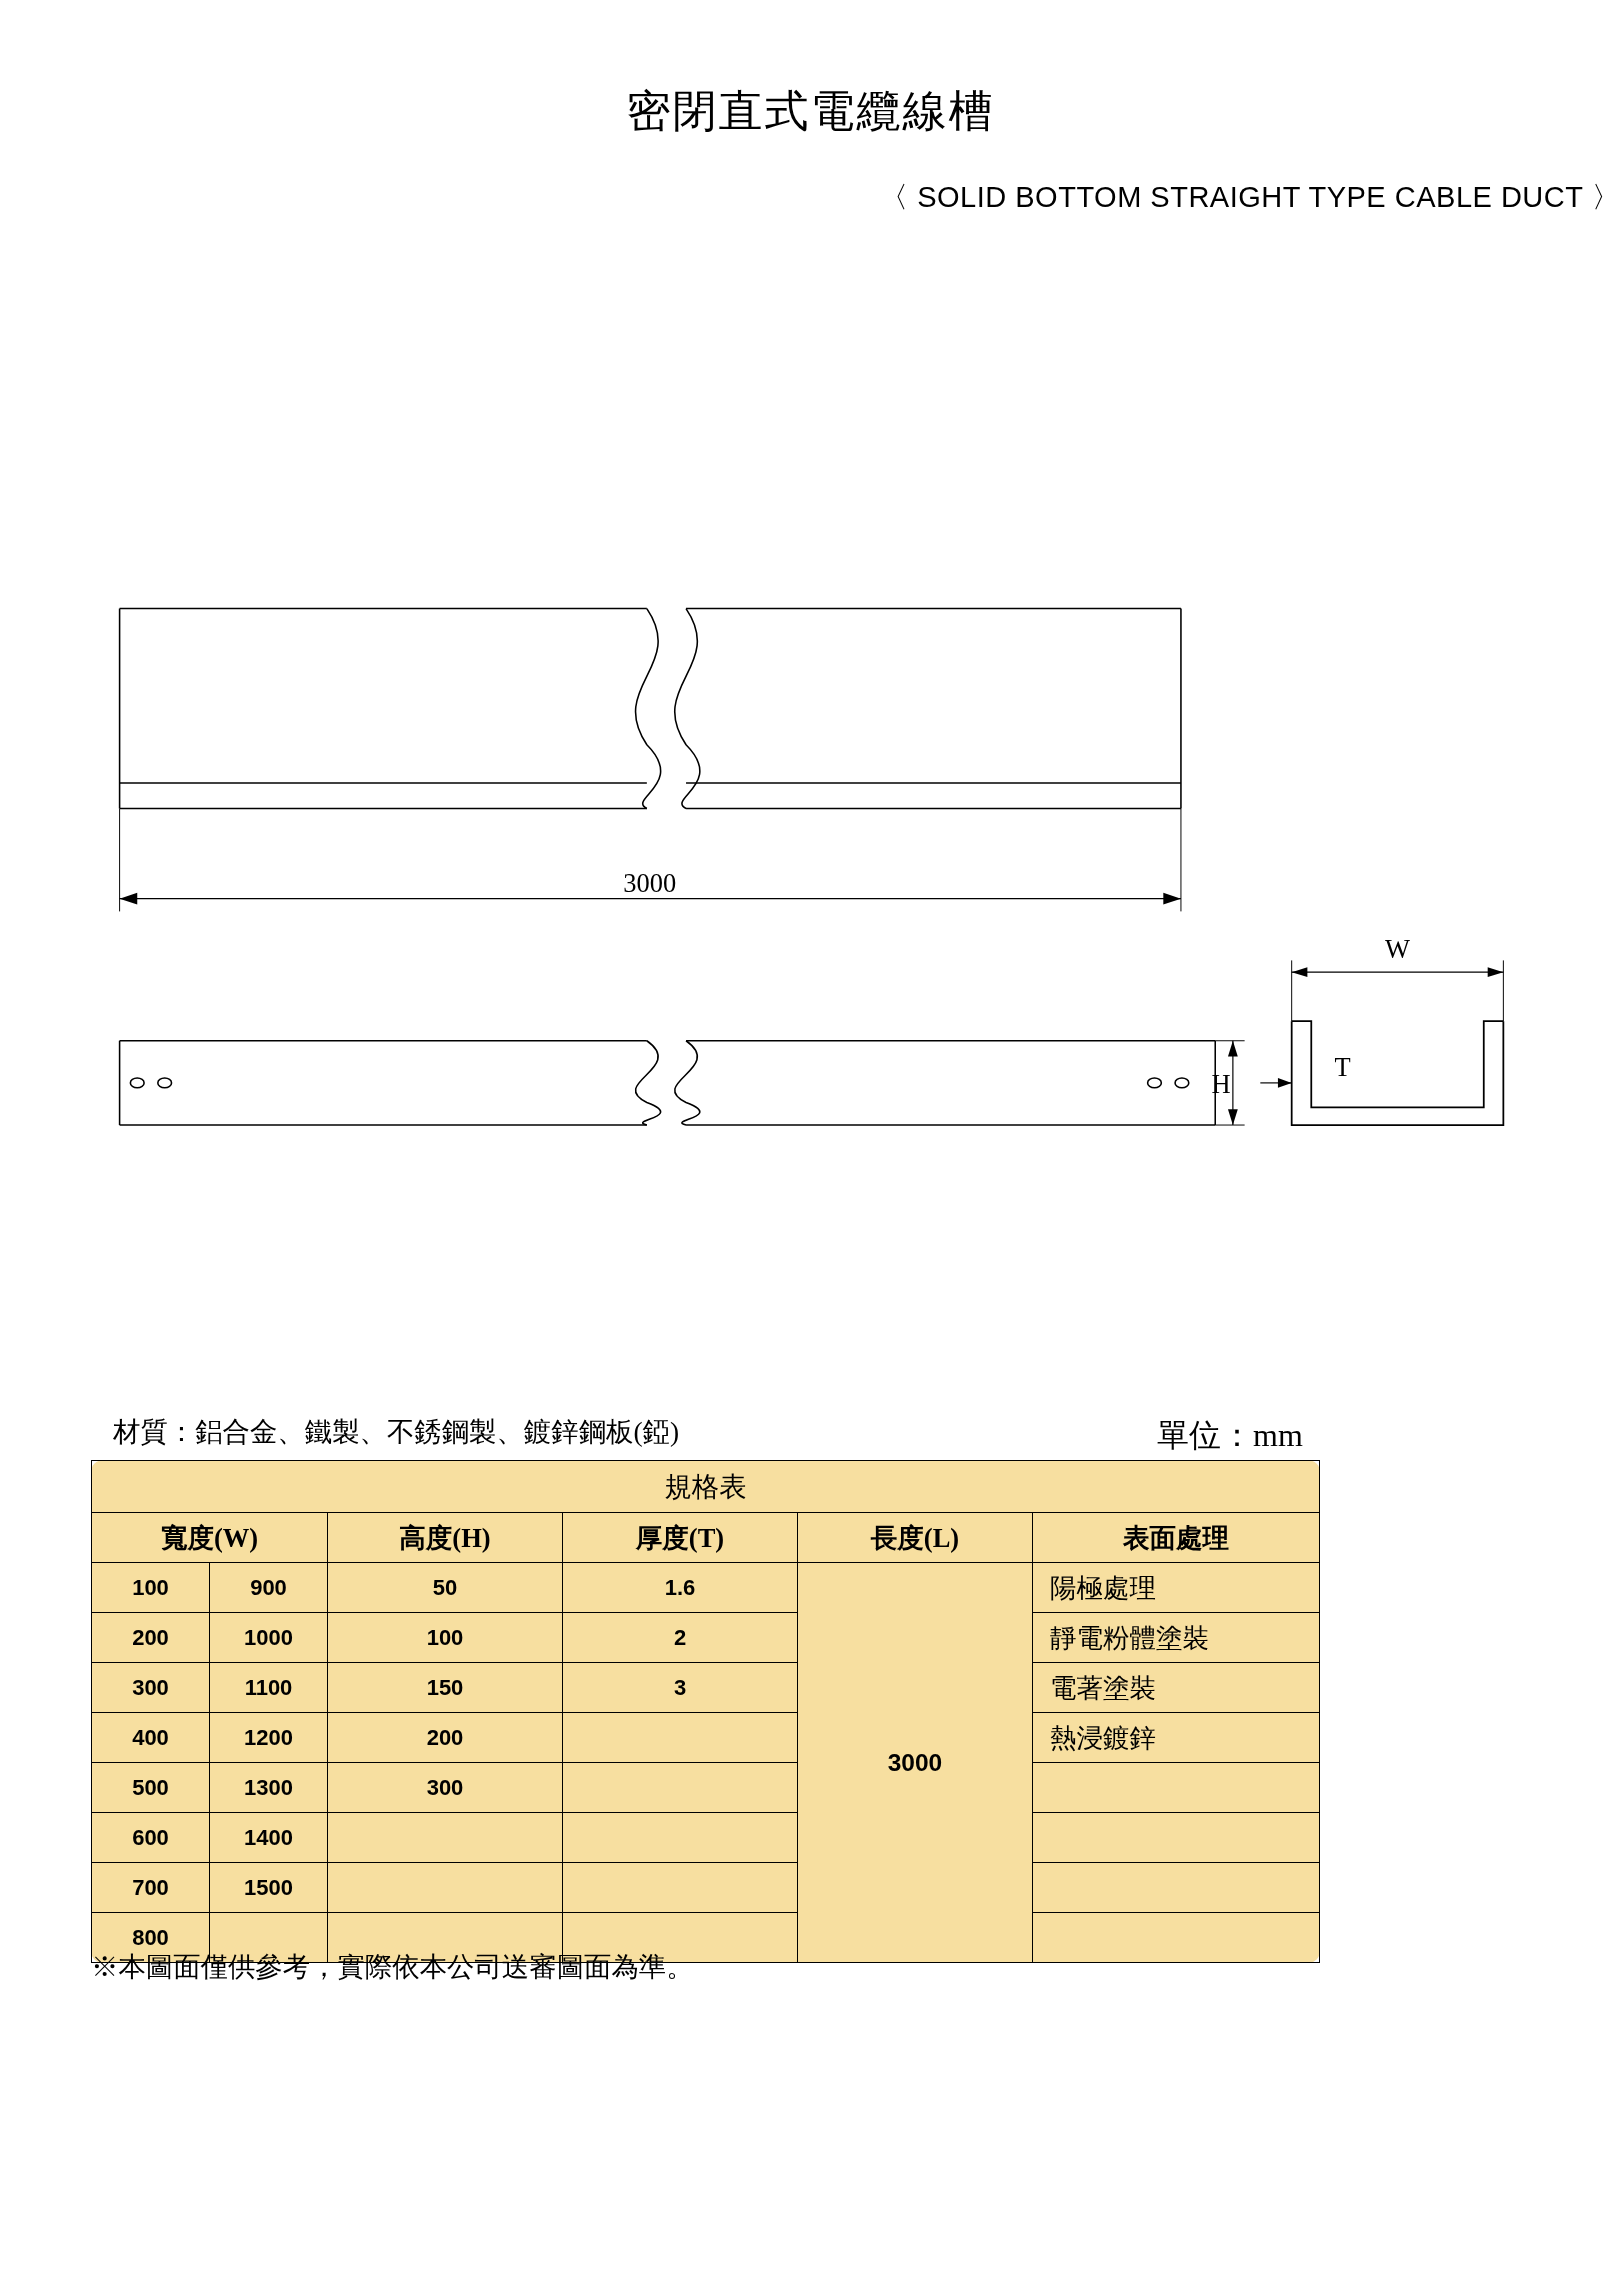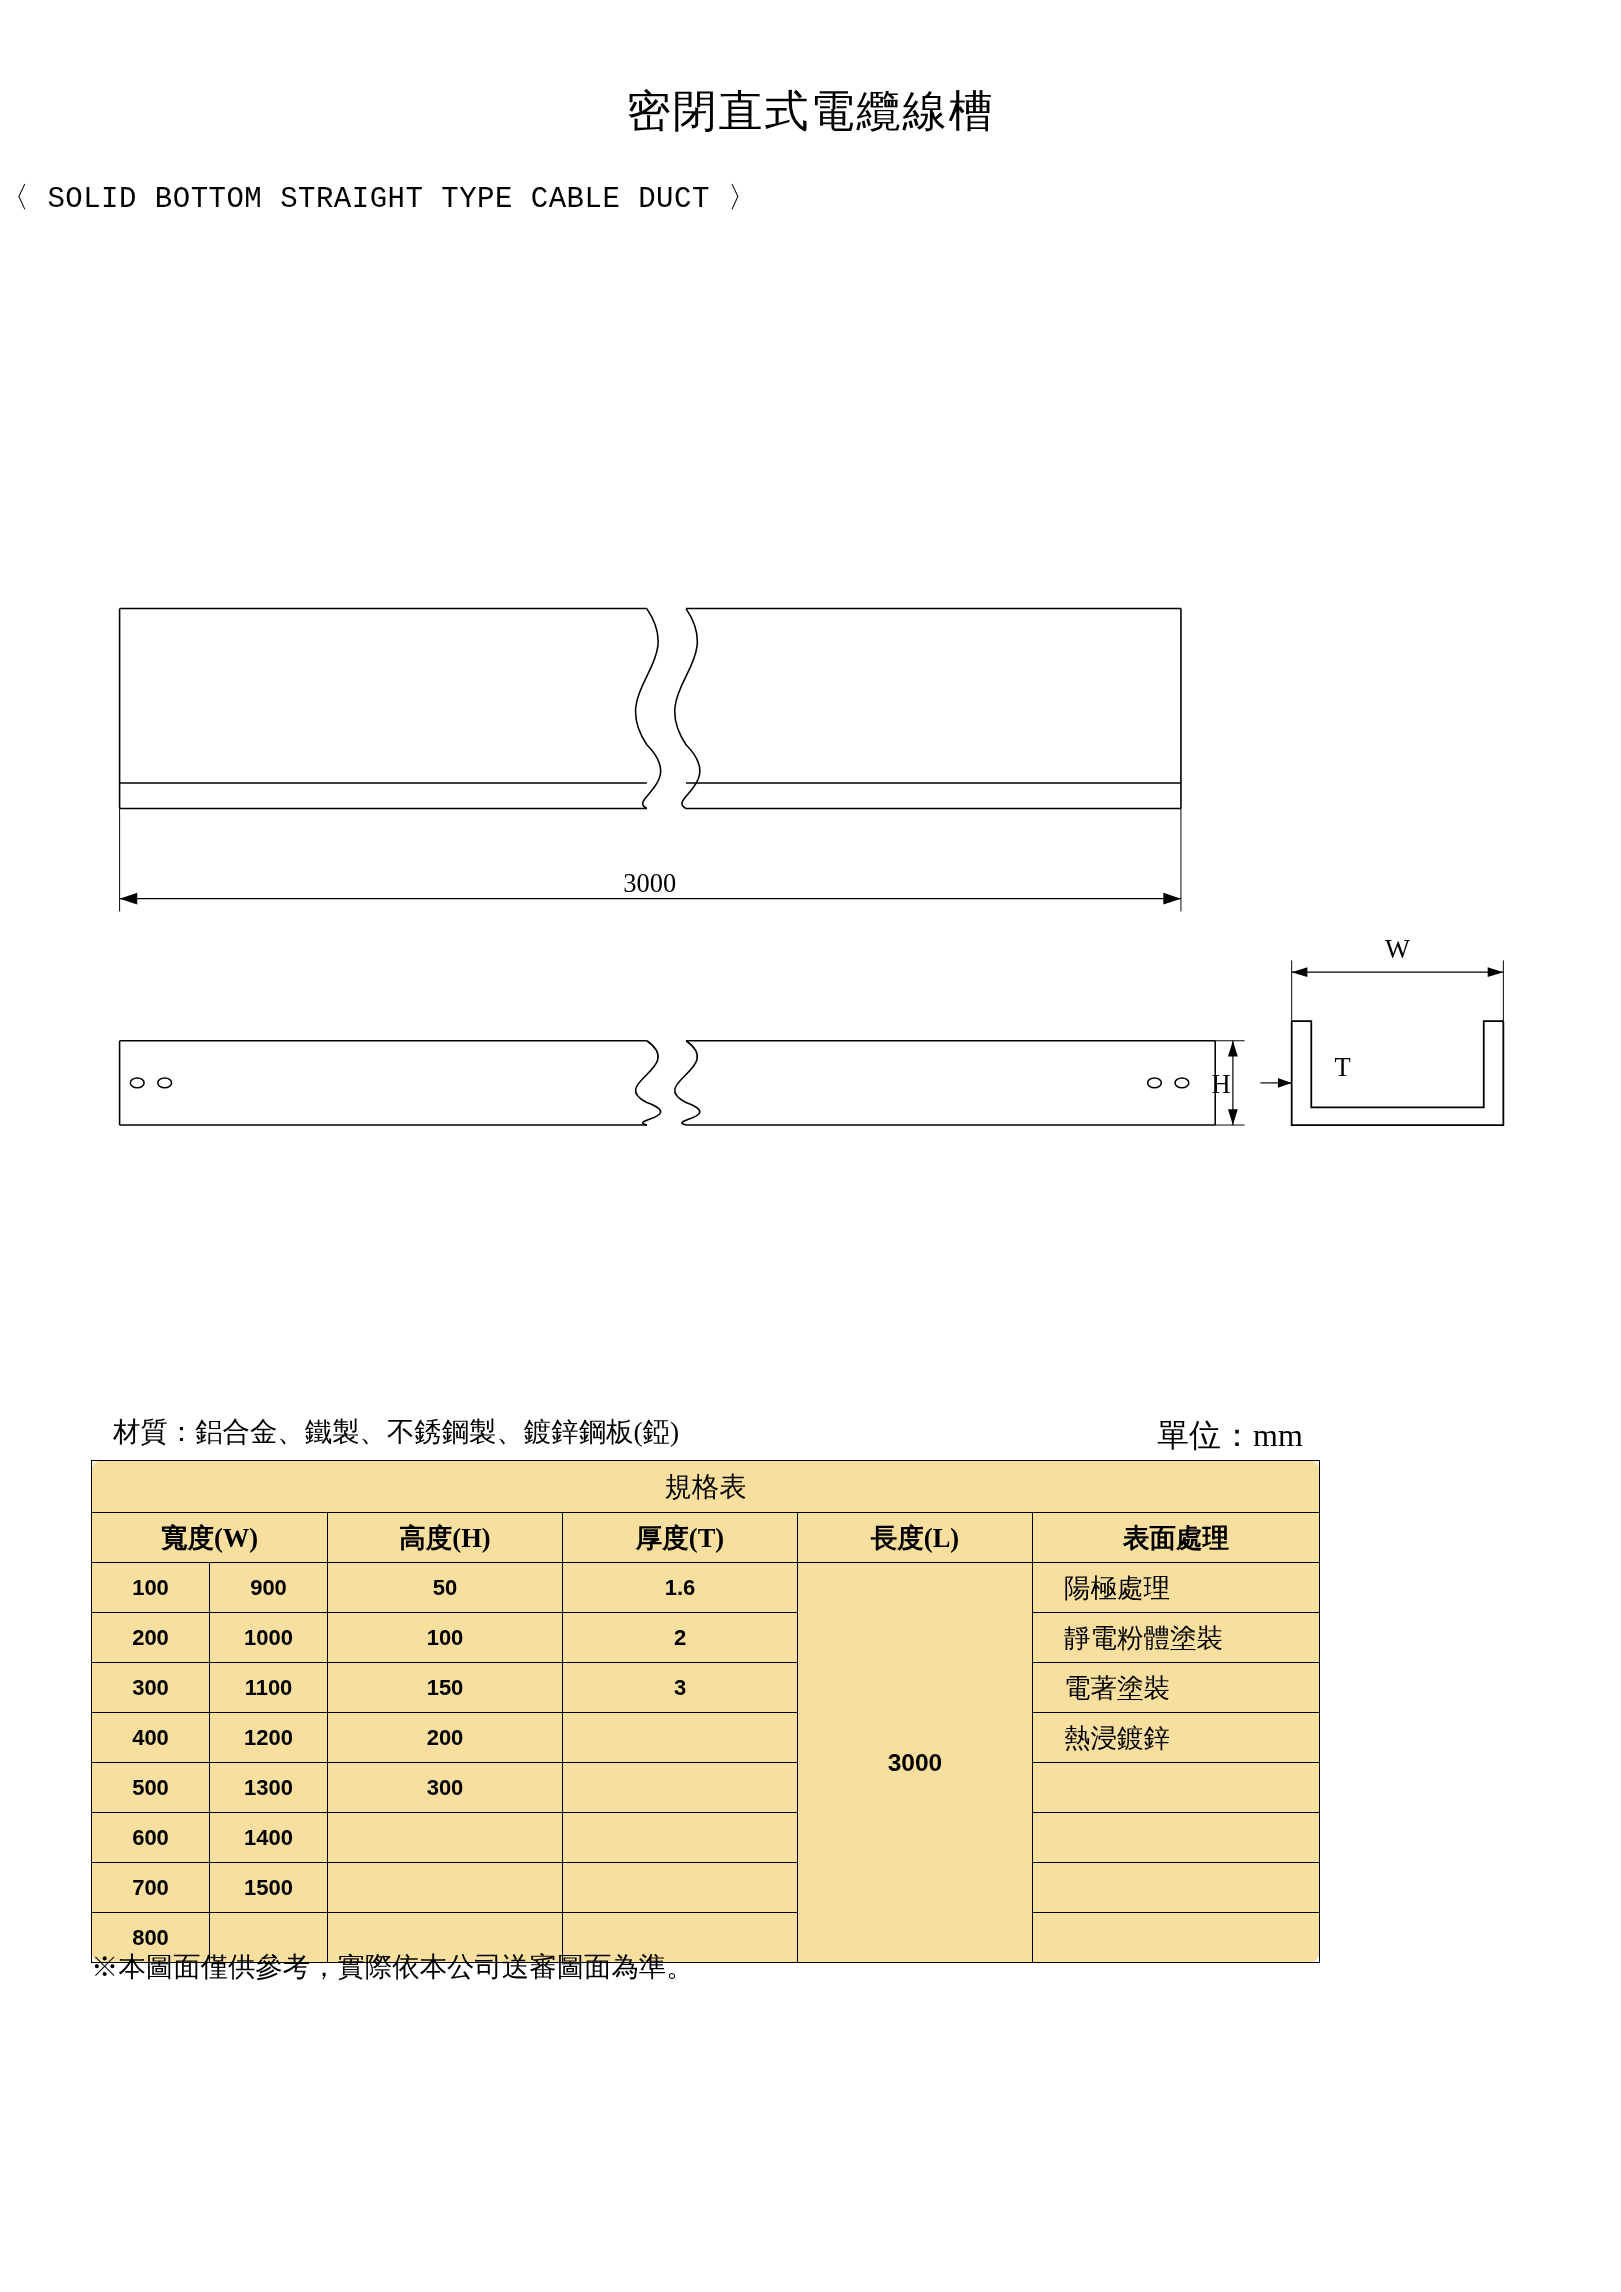--- a/index.html
+++ b/index.html
@@ -26,24 +26,24 @@
     font-size: 44px;
     letter-spacing: 2px;
     font-weight: 400;
     font-family: "Liberation Serif", serif;
   }
   .title-en {
     position: absolute;
     top: 178px;
     left: 0;
     width: 100%;
-    text-align: left;
+    text-align: right;
     font-size: 29px;
     letter-spacing: 0.5px;
-    font-family: Liberation Mono, monospace;
+    font-family: Liberation Sans, sans-serif;
   }
 
   
   .drawing {
     position: absolute;
     top: 0;
     left: 0;
     width: 1621px;
     height: 1421px;
     pointer-events: none;
@@ -97,21 +97,21 @@
     font-size: 26.5px;
     height: 49px;
   }
   .spec-table td.num {
     font-weight: bold;
     font-size: 22px;
     font-family: "Liberation Sans", sans-serif;
   }
   .spec-table td.surface {
     text-align: left;
-    padding-left: 31px;
+    padding-left: 17px;
     font-size: 26.5px;
   }
   .spec-table td.len {
     font-weight: bold;
     font-size: 24.5px;
     font-family: "Liberation Sans", sans-serif;
   }
 
   
   .notes {

